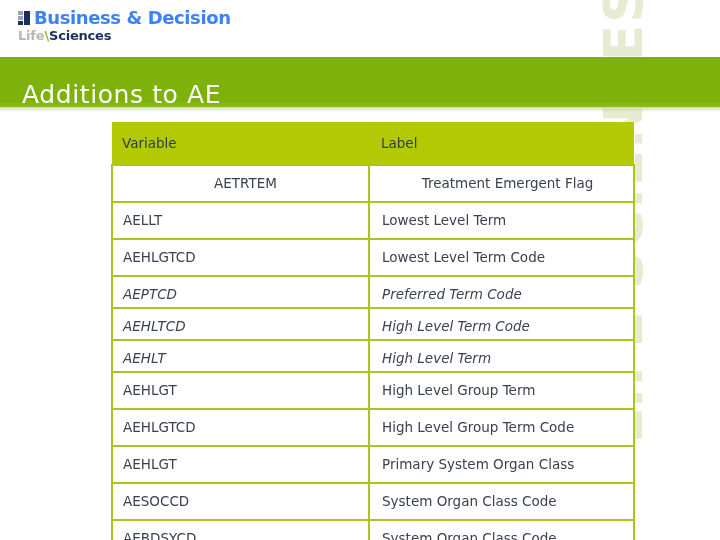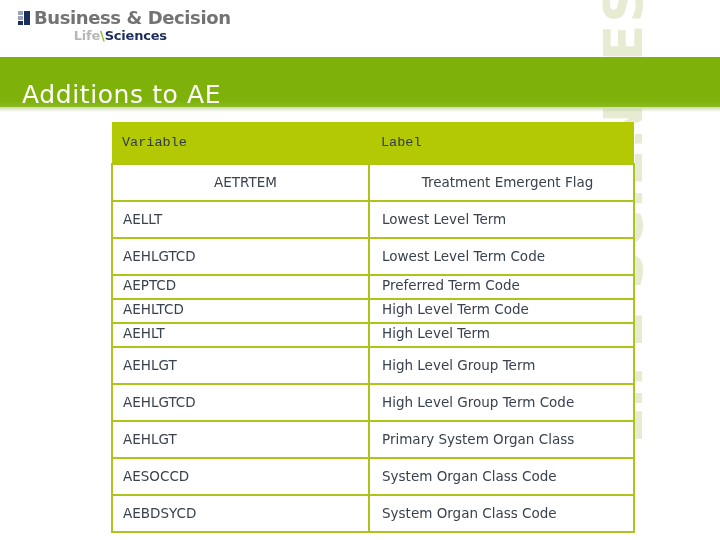--- a/index.html
+++ b/index.html
@@ -69,28 +69,28 @@
   .logo-mark i {
     display: block;
     background: #9aa6b8;
   }
   .logo-mark i.dark { background: #1b2d5c; }
   .logo-mark i.tall { grid-row: span 3; }
   .logo-name {
     font-family: "DejaVu Sans", "Liberation Sans", sans-serif;
     font-size: 18px;
     font-weight: bold;
-    color: #737373;
+    color: #3b82f6;
     letter-spacing: -0.4px;
     line-height: 19px;
     white-space: nowrap;
     text-align: right;
   }
   .logo-row2 {
-    text-align: center;
+    text-align: left;
     margin-top: 2px;
     margin-right: 8px;
     font-size: 13px;
     font-weight: bold;
     letter-spacing: -0.2px;
     line-height: 14px;
     white-space: nowrap;
   }
   .logo-life { color: #b7b7b7; }
   .logo-slash { color: #8fbe1d; font-weight: bold; }
@@ -146,35 +146,34 @@
 
   table.vartable th {
     background: #b2c903;
     color: #333c45;
     font-size: 13.5px;
     font-weight: normal;
     text-align: left;
     padding: 13px 0 13px 10px;
     border: none;
     vertical-align: middle;
-    font-family: Liberation Mono, monospace;
   }
   table.vartable th.th-label { padding-left: 12px; }
 
   table.vartable td {
     border: 2px solid #aec41c;
     font-size: 13.5px;
     color: #3a424f;
     padding: 10px 0 10px 10px;
     vertical-align: middle;
     background: #ffffff;
     line-height: 15px;
   }
   table.vartable td.col-label { padding-left: 12px; }
-  table.vartable tr.tight td { padding-top: 2px; padding-bottom: 5px; }
+  table.vartable tr.tight td { padding-top: 10px; padding-bottom: 5px; font-style: italic; }
   table.vartable tr.first-row td { border-top-width: 2px; text-align: center; }
 </style>
 </head>
 <body>
 
 <div class="slide">
 
   <div class="watermark">LIFE SCIENCES</div>
 
   <div class="logo">

